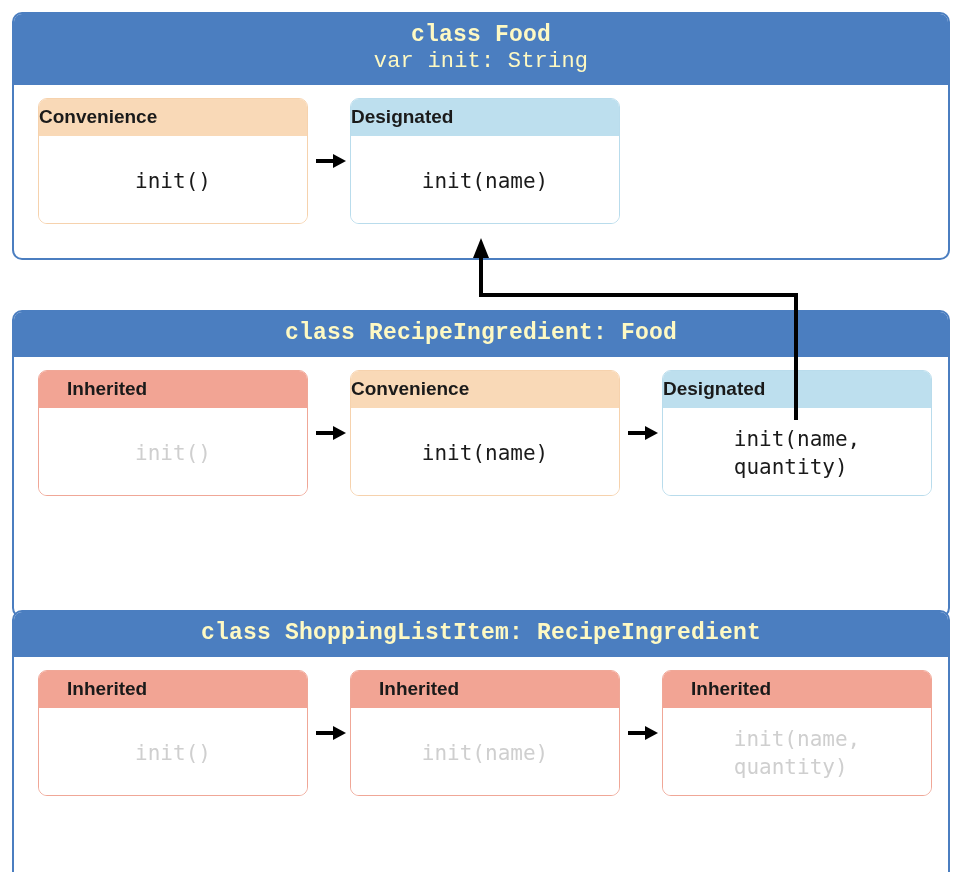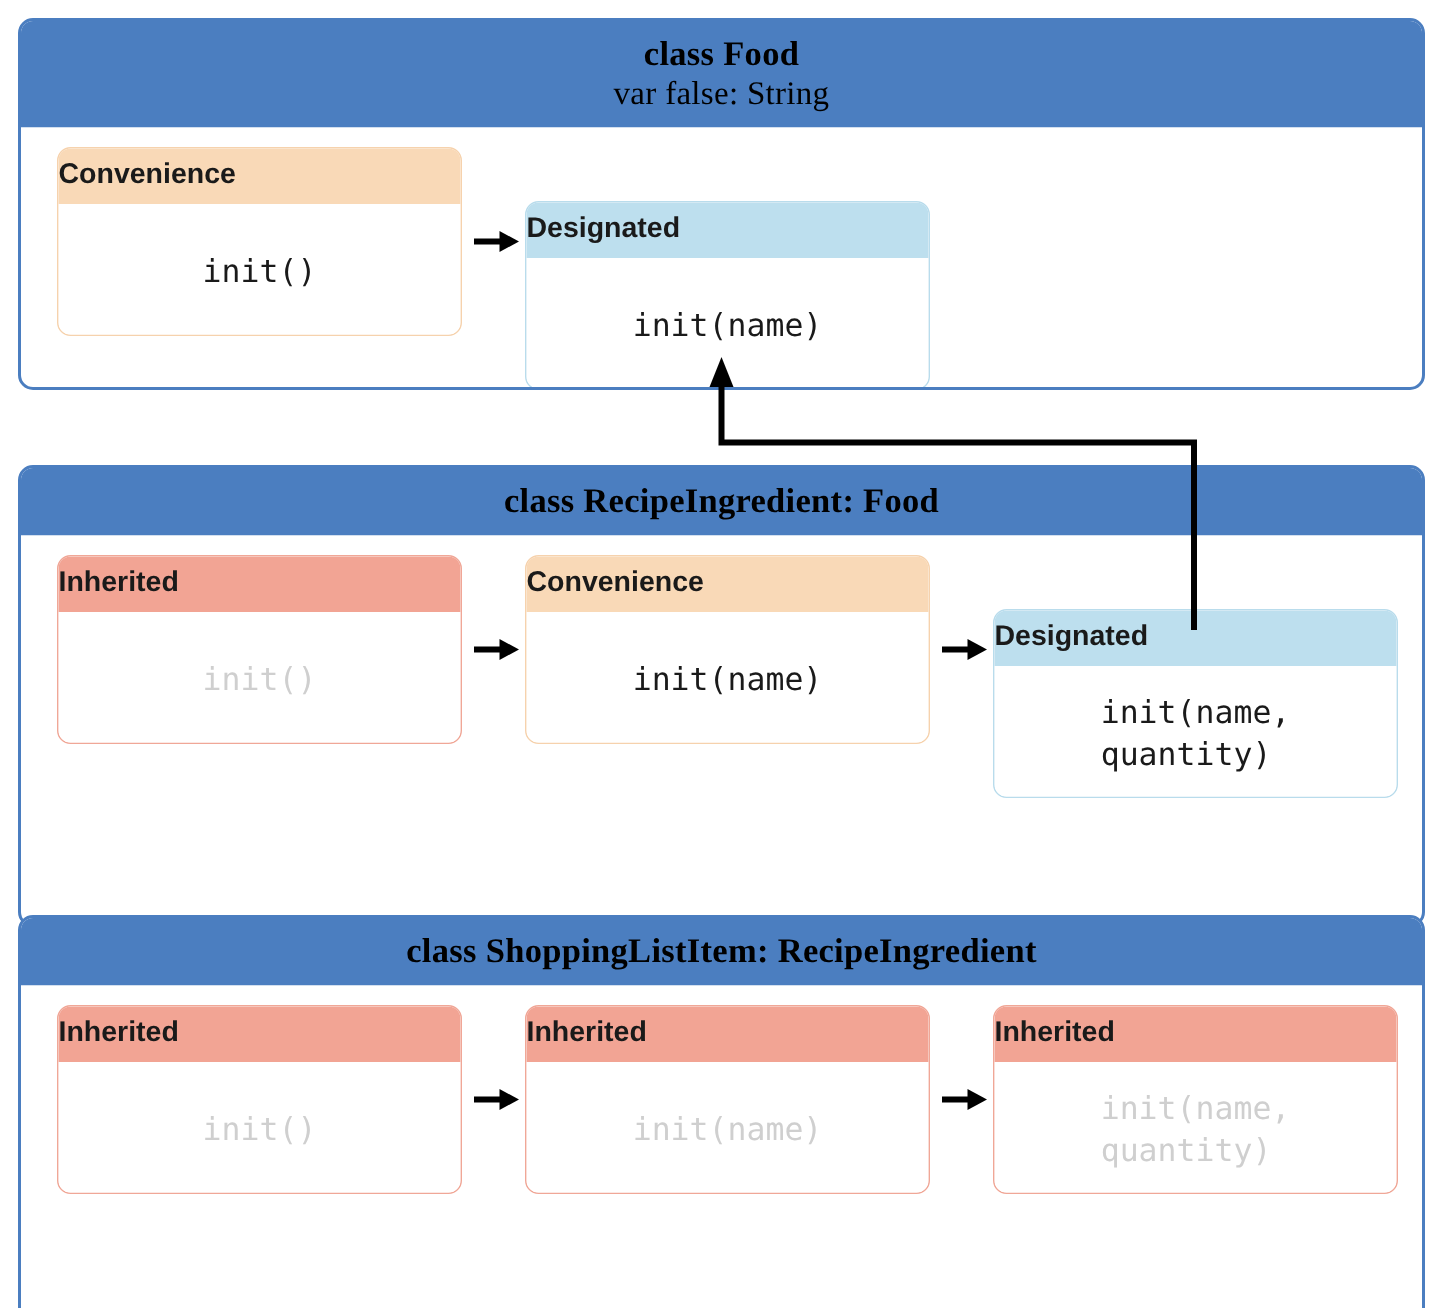--- a/index.html
+++ b/index.html
@@ -27,24 +27,24 @@
     left: 12px;
     width: 938px;
     box-sizing: border-box;
     border: 2px solid #4B7EC0;
     border-radius: 10px;
     background: #ffffff;
     overflow: hidden;
   }
   .class-header {
     background: #4B7EC0;
-    color: #000000;
+    color: #fef9c3;
     text-align: center;
     padding: 8px 0 10px 0;
-    font-family: Liberation Serif, serif;
+    font-family: Liberation Mono, monospace;
     line-height: 1.18;
   }
   .class-title {
     font-size: 23px;
     font-weight: bold;
     letter-spacing: 0.2px;
     display: block;
   }
   .class-subtitle {
     font-size: 22px;
@@ -91,25 +91,25 @@
     align-items: center;
     justify-content: center;
     line-height: 1.3;
     white-space: pre-line;
   }
 
   
   .card-convenience { border: 1.5px solid #F6D2AD; }
   .card-convenience .card-label { background: #F9D9B7; }
 
-  .card-designated { border: 1.5px solid #B9DCEC; margin-top: 36px; }
+  .card-designated { border: 1.5px solid #B9DCEC; }
   .card-designated .card-label { background: #BDDFEE; }
 
   .card-inherited { border: 1.5px solid #F0A797; }
-  .card-inherited .card-label { background: #F2A494; }
+  .card-inherited .card-label { background: #F2A494; padding-left: 28px; }
 
   .card-body.dim { color: #CFCFCF; }
 
   
   .mini-arrow {
     position: absolute;
     width: 30px;
     height: 16px;
     pointer-events: none;
   }
@@ -125,21 +125,21 @@
   }
 </style>
 </head>
 <body>
 
 <div id="diagram">
 
   <div class="class-box" style="top:12px; height:248px;">
     <div class="class-header">
       <span class="class-title">class Food</span>
-      <span class="class-subtitle">var false: String</span>
+      <span class="class-subtitle">var init: String</span>
     </div>
     <div class="class-body" style="height:160px;">
       <div class="card-row">
 
         <div class="init-card card-convenience" style="left:0px; top:13px; width:270px; height:126px;">
           <div class="card-label">Convenience</div>
           <div class="card-body" style="height:91px;">init()</div>
         </div>
 
         <svg class="mini-arrow" style="left:278px; top:68px;" viewBox="0 0 30 16">

